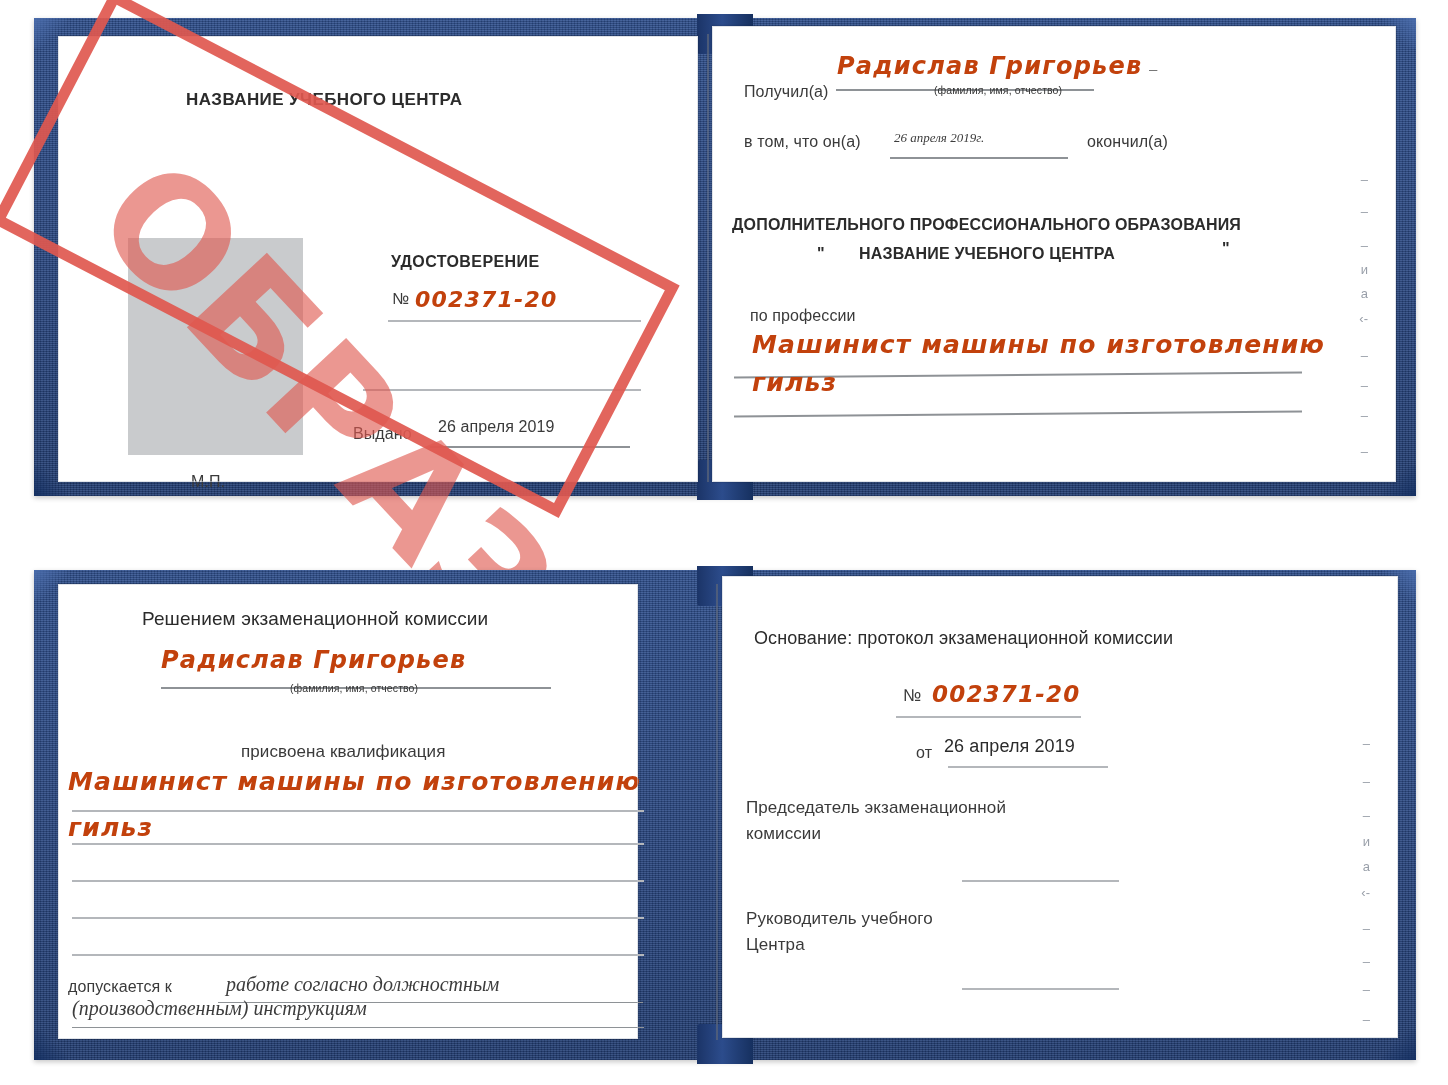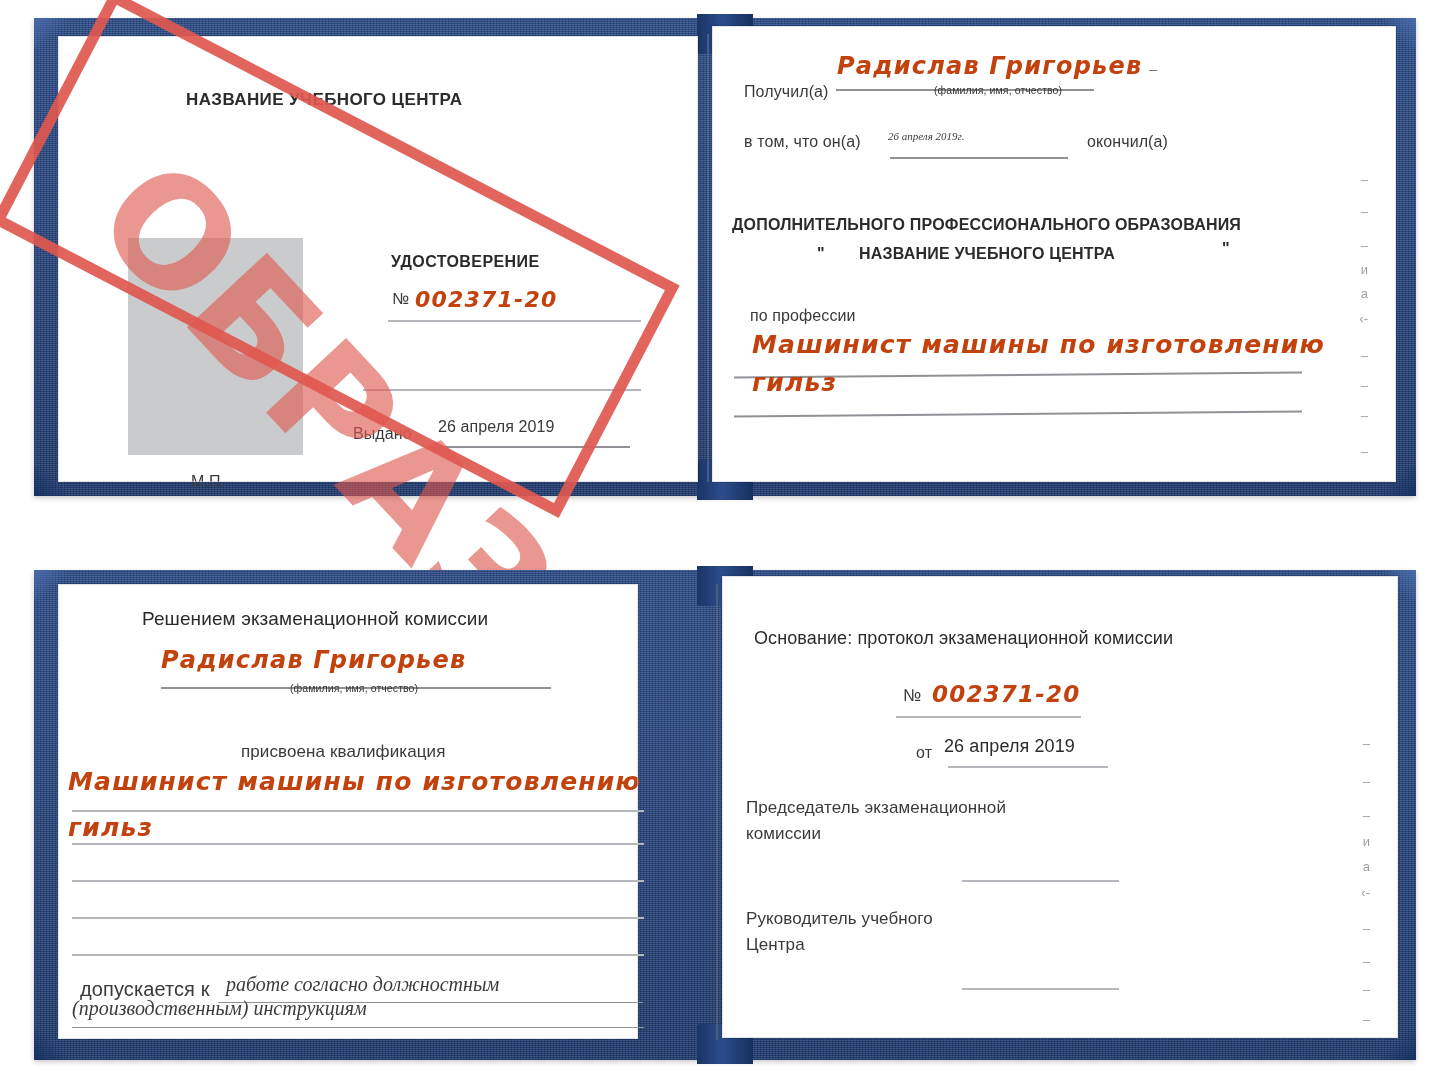--- a/index.html
+++ b/index.html
@@ -155,21 +155,21 @@
 
     <div class="leaf right">
       <div class="inner">
         <span class="lbl" style="left:32px; top:36px; font-size:16px;margin-top:21px;">Получил(а)</span>
         <span class="hw" style="left:125px; top:26px; font-size:24px;">Радислав Григорьев</span>
         <div class="rule dark" style="left:124px; top:63px; width:258px;"></div>
         <span class="lbl sm" style="left:222px; top:58px;">(фамилия, имя, отчество)</span>
         <span class="lbl" style="left:437px; top:34px; color:#777;">–</span>
 
         <span class="lbl" style="left:32px; top:107px; font-size:16px;">в том, что он(а)</span>
-        <span class="it" style="left:176px; top:104px; font-size:11px;">26 апреля 2019г.</span>
+        <span class="it" style="left:182px; top:104px; font-size:13px;">26 апреля 2019г.</span>
         <div class="rule dark" style="left:178px; top:131px; width:178px;"></div>
         <span class="lbl" style="left:375px; top:107px; font-size:16px;">окончил(а)</span>
 
         <span class="lbl b" style="left:20px; top:190px; font-size:16px; letter-spacing:.2px;">ДОПОЛНИТЕЛЬНОГО ПРОФЕССИОНАЛЬНОГО ОБРАЗОВАНИЯ</span>
         <span class="lbl b" style="left:105px; top:219px; font-size:16px;">"</span>
         <span class="lbl b" style="left:147px; top:219px; font-size:16px; letter-spacing:.2px;">НАЗВАНИЕ УЧЕБНОГО ЦЕНТРА</span>
         <span class="lbl b" style="left:510px; top:214px; font-size:16px;">"</span>
 
         <span class="lbl" style="left:38px; top:281px; font-size:16px;">по профессии</span>
         <span class="hw" style="left:40px; top:304px; font-size:25px;">Машинист машины по изготовлению</span>
@@ -218,21 +218,21 @@
         <span class="lbl" style="left:183px; top:158px; font-size:17px;">присвоена квалификация</span>
 
         <span class="hw" style="left:10px; top:183px; font-size:25px;">Машинист машины по изготовлению</span>
         <div class="rule" style="left:14px; top:226px; width:572px;"></div>
         <span class="hw" style="left:10px; top:229px; font-size:25px;">гильз</span>
         <div class="rule" style="left:14px; top:259px; width:572px;"></div>
         <div class="rule" style="left:14px; top:296px; width:572px;"></div>
         <div class="rule" style="left:14px; top:333px; width:572px;"></div>
         <div class="rule" style="left:14px; top:370px; width:572px;"></div>
 
-        <span class="lbl" style="left:22px; top:394px; font-size:20px;text-align:right;">допускается к</span>
+        <span class="lbl" style="left:10px; top:394px; font-size:16px;text-align:right;">допускается к</span>
         <span class="it" style="left:168px; top:389px; font-size:20px;">работе согласно должностным</span>
         <div class="rule dark" style="left:160px; top:418px; width:425px; height:1px;"></div>
         <span class="it" style="left:14px; top:413px; font-size:20px;">(производственным) инструкциям</span>
         <div class="rule dark" style="left:14px; top:443px; width:572px; height:1px;"></div>
       </div>
     </div>
 
     <div class="leaf right">
       <div class="inner">
         <span class="lbl" style="left:32px; top:52px; font-size:18px; color:#2b2b2b;">Основание: протокол экзаменационной комиссии</span>

